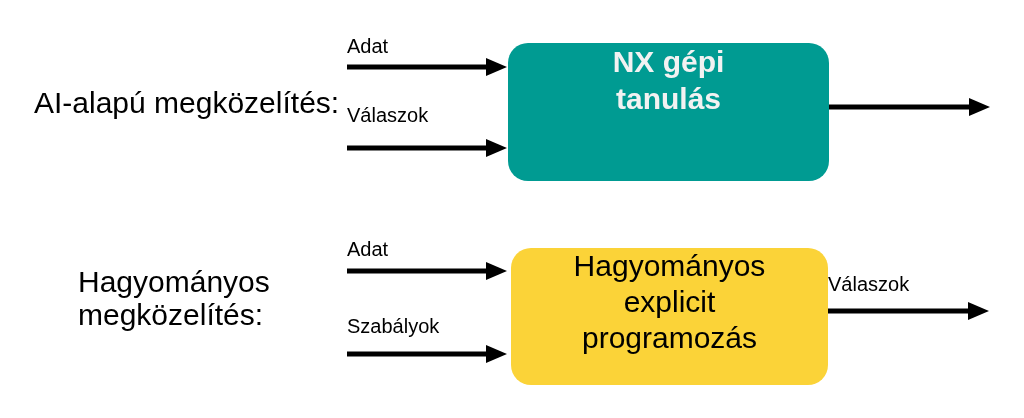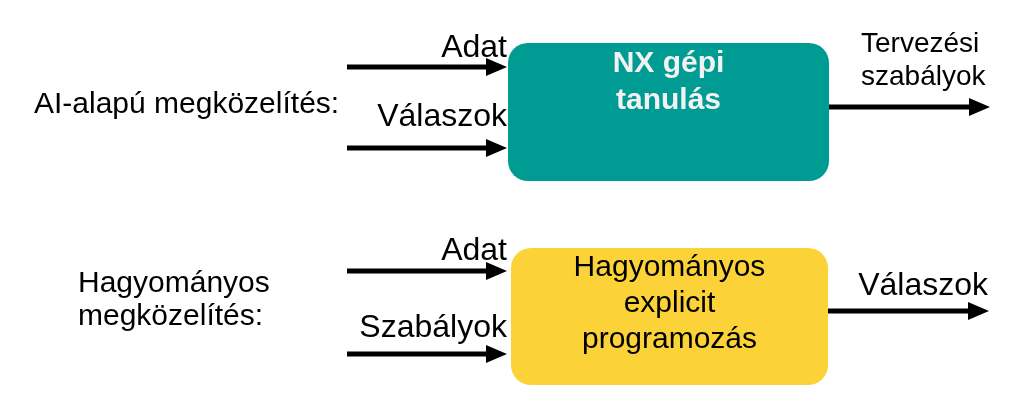--- a/index.html
+++ b/index.html
@@ -21,23 +21,23 @@
   .row-label{
     position:absolute;
     font-size:30px;
     line-height:33px;
     white-space:pre-line;
     color:var(--text);
     margin-left:16px;
   }
   .arrow-label{
     position:absolute;
-    font-size:32px;
+    font-size:20px;
     line-height:30px;
-    text-align:right;
+    text-align:left;
     color:var(--text);
   }
   .out-label{
     position:absolute;
     font-size:28px;
     line-height:33px;
     white-space:pre-line;
     color:var(--text);
   }
   .arrow{position:absolute;height:18px;}
@@ -90,22 +90,20 @@
   <div class="arrow" style="left:347px;top:139px;width:160px;">
     <span class="shaft"></span>
     <span class="head"></span>
   </div>
 
   <div class="box teal" style="left:508px;top:43px;width:321px;height:138px;">
     <span>NX gépi
 tanulás</span>
   </div>
 
-  <div class="out-label" style="left:861px;top:26px;">Tervezési
-szabályok</div>
   <div class="arrow" style="left:829px;top:98px;width:161px;">
     <span class="shaft"></span>
     <span class="head"></span>
   </div>
 
   <div class="row-label" style="left:62px;top:265px;">Hagyományos
 megközelítés:</div>
 
   <div class="arrow-label" style="left:347px;top:234px;width:160px;">Adat</div>
   <div class="arrow" style="left:347px;top:262px;width:160px;">

